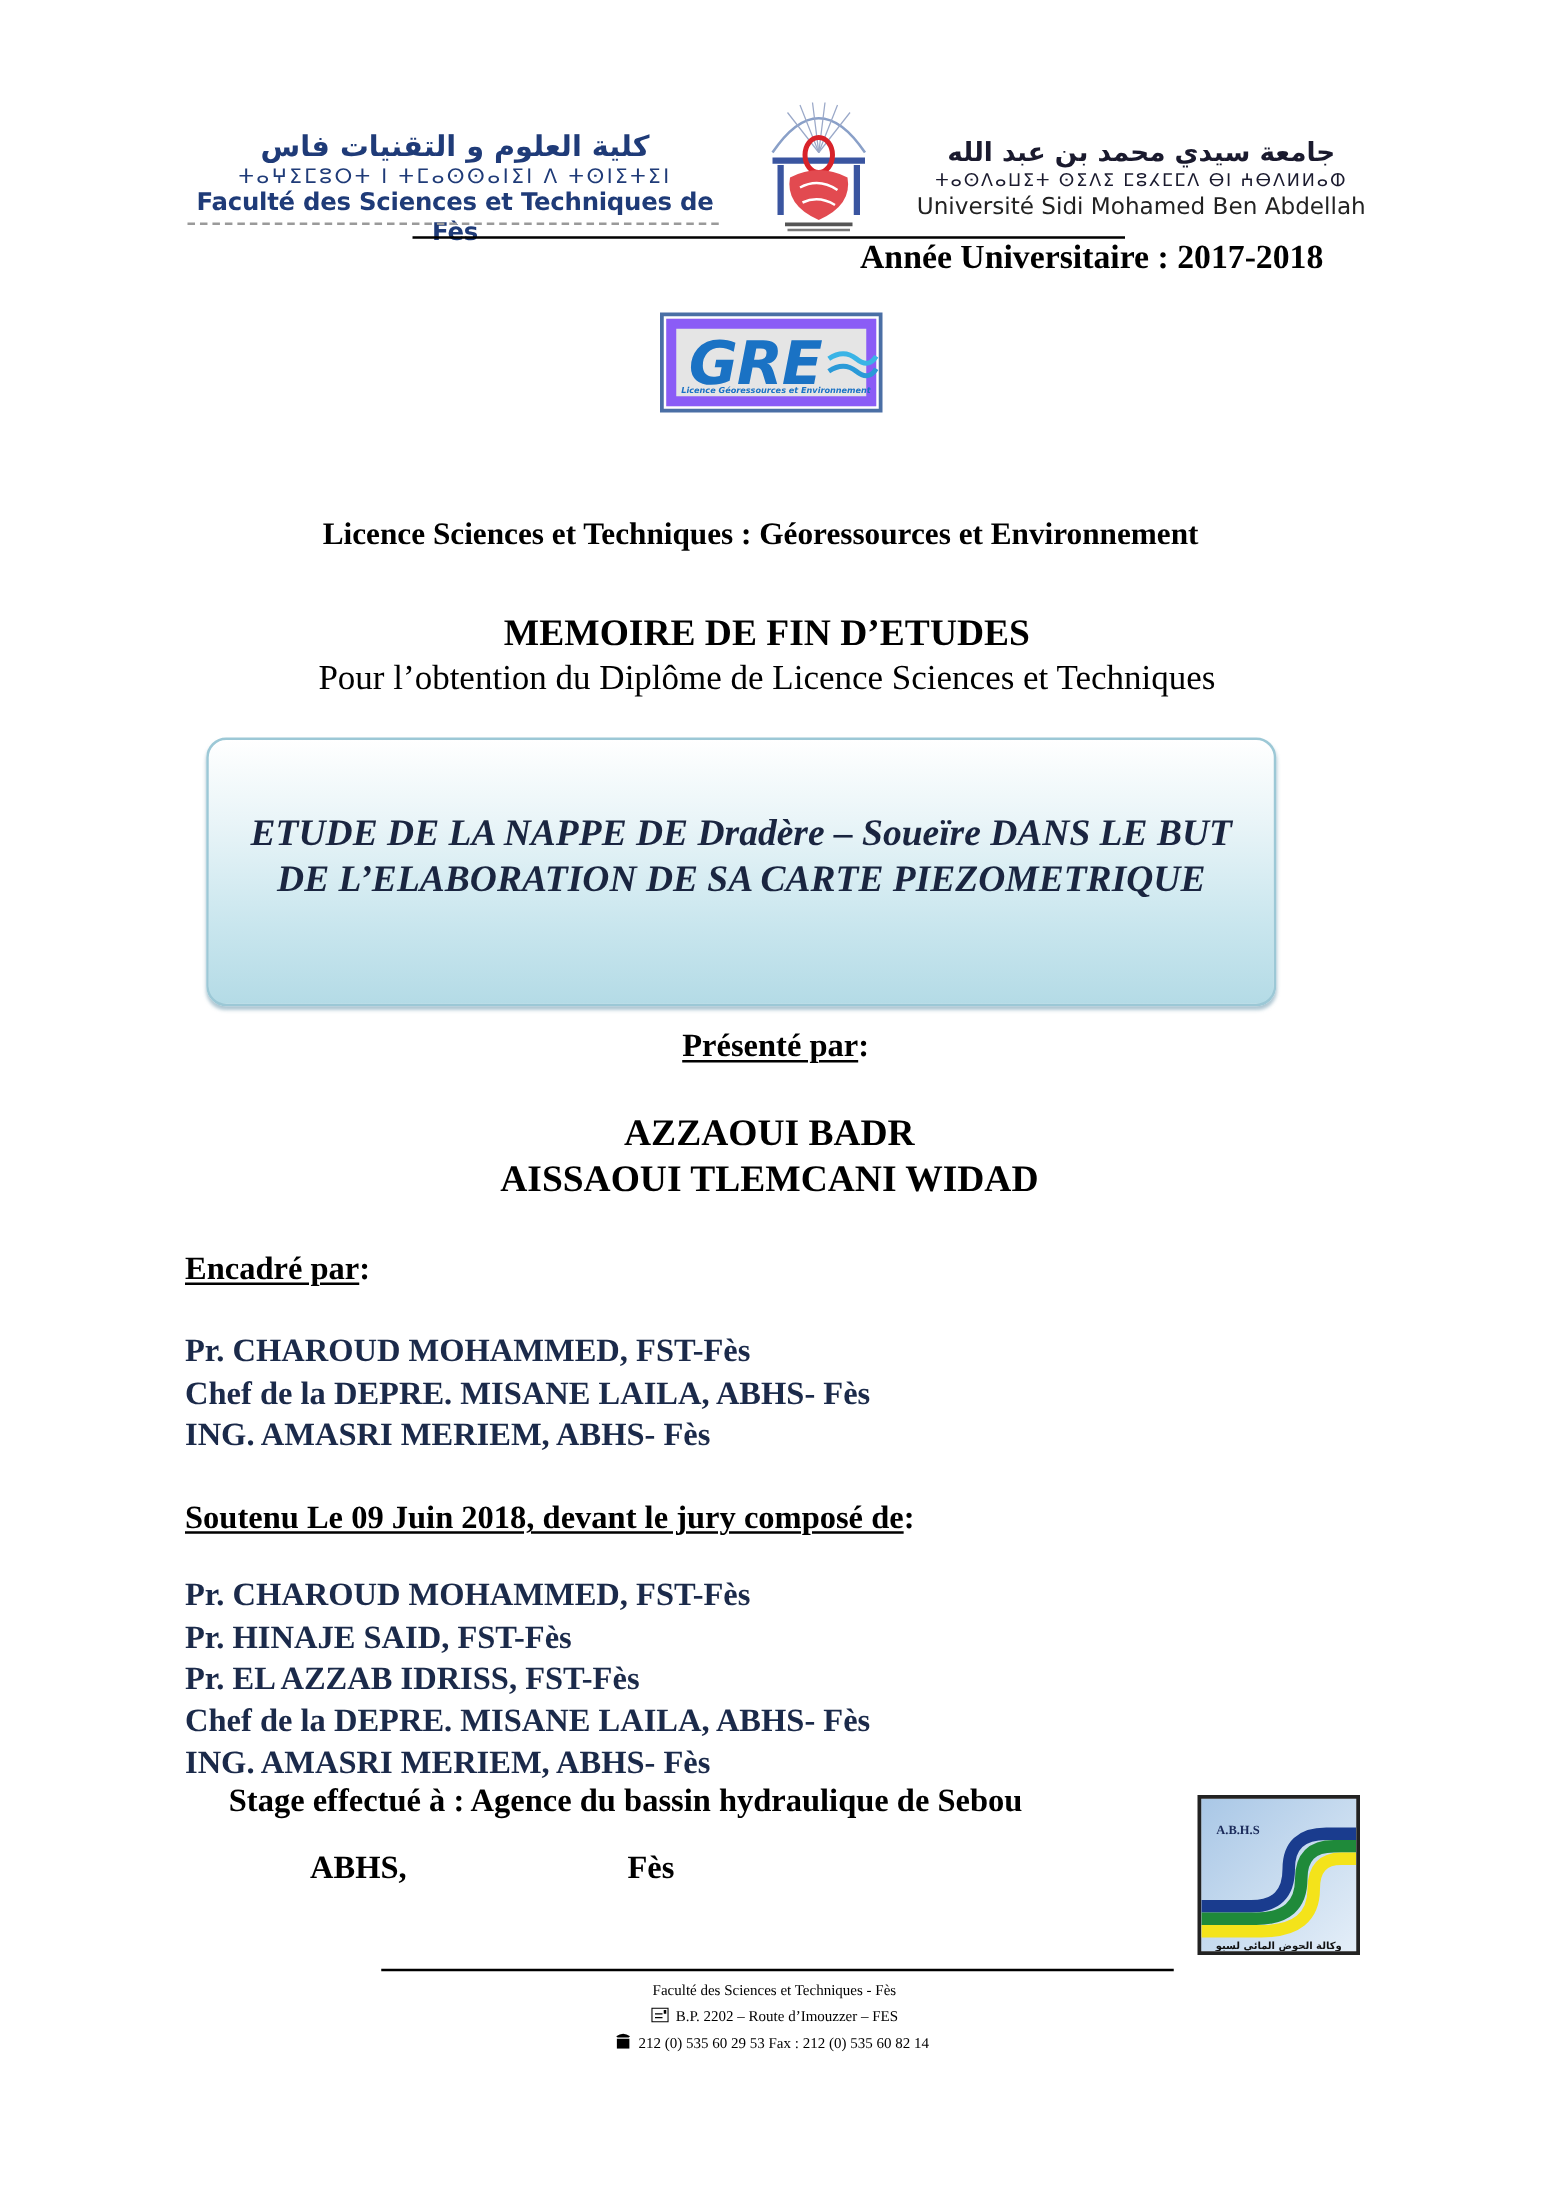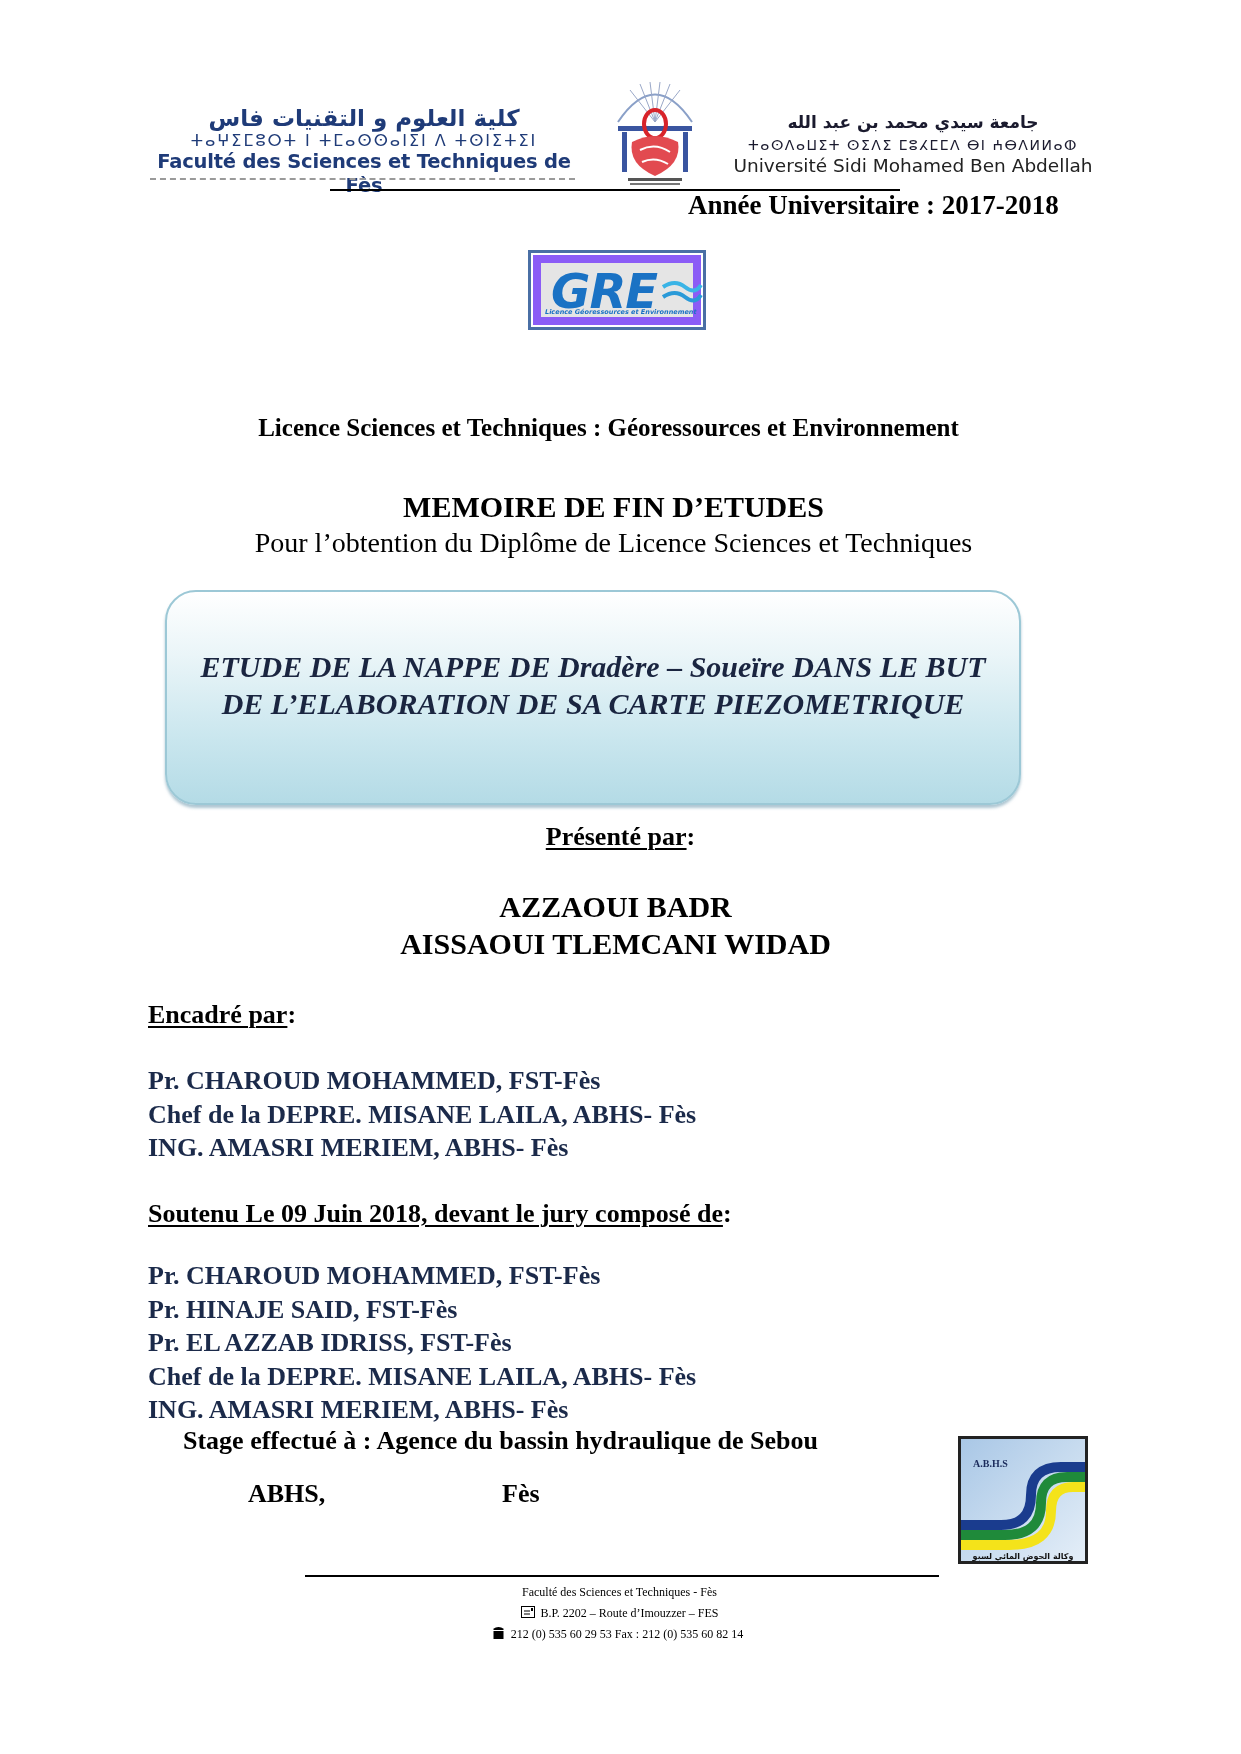--- a/index.html
+++ b/index.html
@@ -7,40 +7,40 @@
   body { position: relative; font-family: "Liberation Serif", serif; color: #000; }
   .abs { position: absolute; }
 
   
   .fst-block { left: 148px; top: 104px; width: 432px; text-align: center; color: #1f3b78; }
   .fst-ar { font-family: "DejaVu Sans", sans-serif; font-size: 23px; font-weight: bold; line-height: 28px; direction: rtl; }
   .fst-tif { font-family: "DejaVu Sans", sans-serif; font-size: 16px; line-height: 18px; letter-spacing: 2px; }
   .fst-fr { font-family: "DejaVu Sans", sans-serif; font-size: 19.5px; font-weight: bold; line-height: 24px; letter-spacing: -0.2px; }
   .fst-dash { left: 150px; top: 178px; width: 425px; height: 4px; border-top: 2px dashed #9a9a9a; }
   .usmba-block { left: 728px; top: 108px; width: 370px; text-align: center; color: #1a1a2e; }
-  .usmba-ar { font-family: "DejaVu Sans", sans-serif; font-size: 17px; font-weight: bold; line-height: 28px; direction: rtl; }
+  .usmba-ar { font-family: "DejaVu Sans", sans-serif; font-size: 21px; font-weight: bold; line-height: 28px; direction: rtl; }
   .usmba-tif { font-family: "DejaVu Sans", sans-serif; font-size: 14px; line-height: 18px; letter-spacing: 1.5px; }
   .usmba-fr { font-family: "DejaVu Sans", sans-serif; font-size: 18.5px; line-height: 24px; color: #222; }
   .header-rule { left: 330px; top: 189px; width: 570px; height: 0; border-top: 2px solid #000; }
   .emblem { left: 610px; top: 72px; width: 90px; height: 118px; }
   .annee { left: 688px; top: 190px; font-size: 27px; font-weight: bold; white-space: nowrap; }
 
   
   .gre { left: 528px; top: 250px; width: 178px; height: 80px; border: 3px solid #4a6fa5; background: #fff; padding: 2px; }
   .gre-inner { width: 100%; height: 100%; border: 8px solid #8b5cf6; position: relative; background: #e5e5e5; }
   .gre-text { position: absolute; left: 10px; top: 0px; font-family: "DejaVu Sans", sans-serif; font-weight: bold; font-style: italic; font-size: 48px; line-height: 56px; color: #1a72c4; letter-spacing: -1px; }
   .gre-sub { position: absolute; left: 4px; bottom: 1px; font-family: "DejaVu Sans", sans-serif; font-style: italic; font-weight: bold; font-size: 6.5px; color: #1a72c4; white-space: nowrap; }
 
   
   .center-line { left: 0; width: 1241px; text-align: center; white-space: nowrap; }
   .licence { top: 414px; font-size: 25px; font-weight: bold; left: -12px; }
   .memoire { top: 490px; font-size: 30px; font-weight: bold; left: -7px; }
   .obtention { top: 527px; font-size: 28px; left: -7px; }
 
-  .title-box { left: 165px; top: 590px; width: 856px; height: 215px; border-radius: 31px;
+  .title-box { left: 165px; top: 590px; width: 856px; height: 215px; border-radius: 16px;
     background: linear-gradient(to bottom, #ffffff 0%, #eaf5f8 30%, #c9e6ee 70%, #b4dbe6 100%);
     border: 2px solid #9cc8d6; box-shadow: 0 3px 3px rgba(120,160,180,0.6); }
   .title-text { position: absolute; left: 0; top: 56px; width: 100%; text-align: center; font-size: 30px; line-height: 37px; font-style: italic; font-weight: bold; color: #1a2540; }
 
   .presente { top: 822px; font-size: 26px; font-weight: bold; left: 0; }
   .u { text-decoration: underline; text-decoration-thickness: 2px; text-underline-offset: 3px; }
   .name1 { top: 890px; font-size: 30px; font-weight: bold; left: -5px; }
   .name2 { top: 927px; font-size: 30px; font-weight: bold; left: -5px; }
 
   .encadre { left: 148px; top: 1000px; font-size: 26px; font-weight: bold; white-space: nowrap; }

